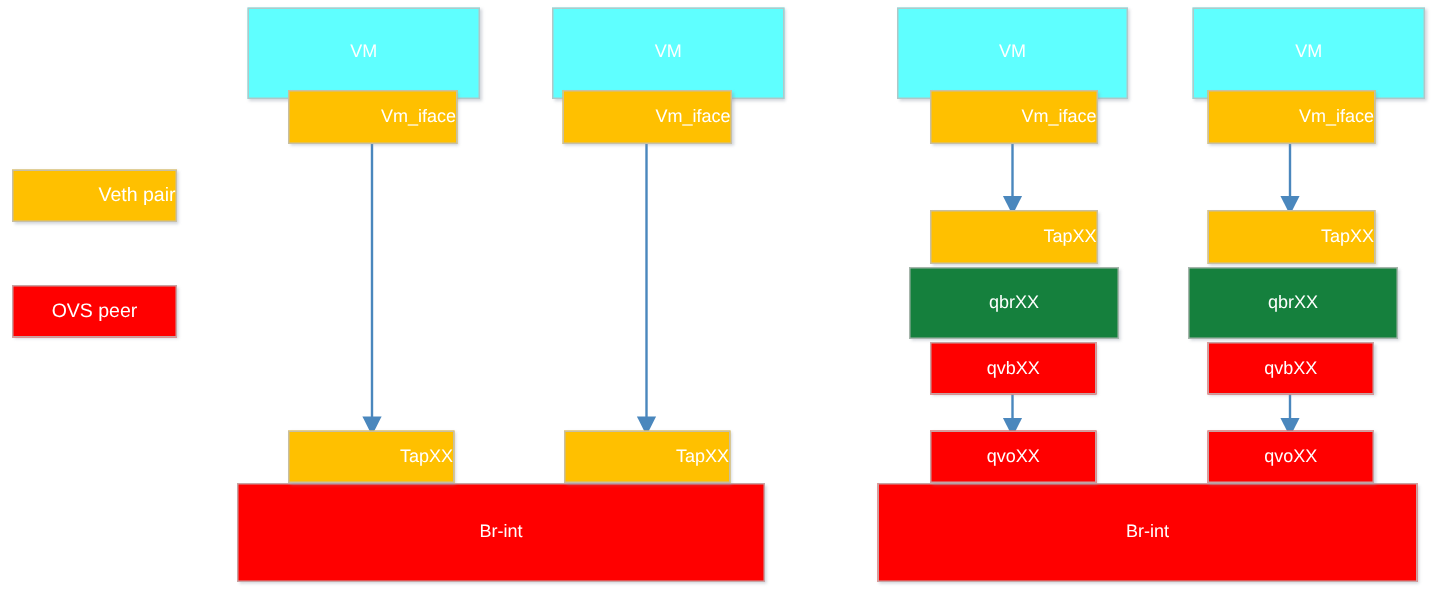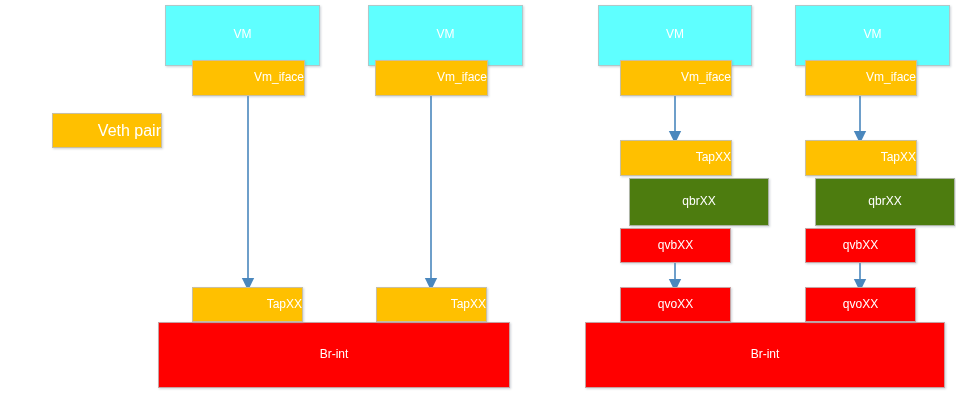--- a/index.html
+++ b/index.html
@@ -25,38 +25,38 @@
     font-size: 12px;
     line-height: 1.1;
     text-align: center;
     border: 1px solid rgba(190,190,190,0.85);
     box-shadow: 1px 1px 2px rgba(140,150,165,0.40);
     white-space: nowrap;
   }
   .vm      { background: #5FFFFF; }
   .orange  { background: #FFC000; justify-content: flex-end; }
   .red     { background: #FF0000; }
-  .blue    { background: #4d7c0f; margin-left: 23px; }
+  .blue    { background: #15803d; }
 
   .vm-label {
     position: absolute;
     left: 0;
     right: 0;
     top: 22px;
     text-align: center;
     font-size: 12px;
     color: #ffffff;
   }
   .vm { display: block; position: absolute; padding-left: 44px; }
 
   .arrow {
     position: absolute;
     overflow: visible;
   }
-  .legend-box { font-size: 16px; margin-left: 44px; }
+  .legend-box { font-size: 13px; }
 </style>
 </head>
 <body>
 
 <div id="canvas">
 
   <svg class="arrow" style="left:0; top:0; width:956px; height:395px;">
     <defs>
       <marker id="ah" markerWidth="9" markerHeight="9" refX="1.5" refY="4.5" orient="auto" markerUnits="strokeWidth">
         <path d="M0,0.5 L8,4.5 L0,8.5 z" fill="#4A87BD"></path>
@@ -71,20 +71,23 @@
 
     <line x1="675" y1="263" x2="675" y2="281" stroke="#4A87BD" stroke-width="1.6" marker-end="url(#ah)"></line>
 
     <line x1="860" y1="96" x2="860" y2="133" stroke="#4A87BD" stroke-width="1.6" marker-end="url(#ah)"></line>
 
     <line x1="860" y1="263" x2="860" y2="281" stroke="#4A87BD" stroke-width="1.6" marker-end="url(#ah)"></line>
   </svg>
 
   <div class="box orange legend-box" style="left:8px; top:113px; width:110px; height:35px;">
     <span>Veth pair</span>
+  </div>
+  <div class="box red legend-box" style="left:8px; top:190px; width:110px; height:35px;">
+    <span>OVS peer</span>
   </div>
 
   <div class="box red" style="left:158px; top:322px; width:352px; height:66px; z-index:1;">
     <span>Br-int</span>
   </div>
 
   <div class="box vm" style="left:165px; top:5px; width:155px; height:61px;">
     <span class="vm-label">VM</span>
   </div>
   <div class="box orange" style="left:192px; top:60px; width:113px; height:36px; z-index:3;">

